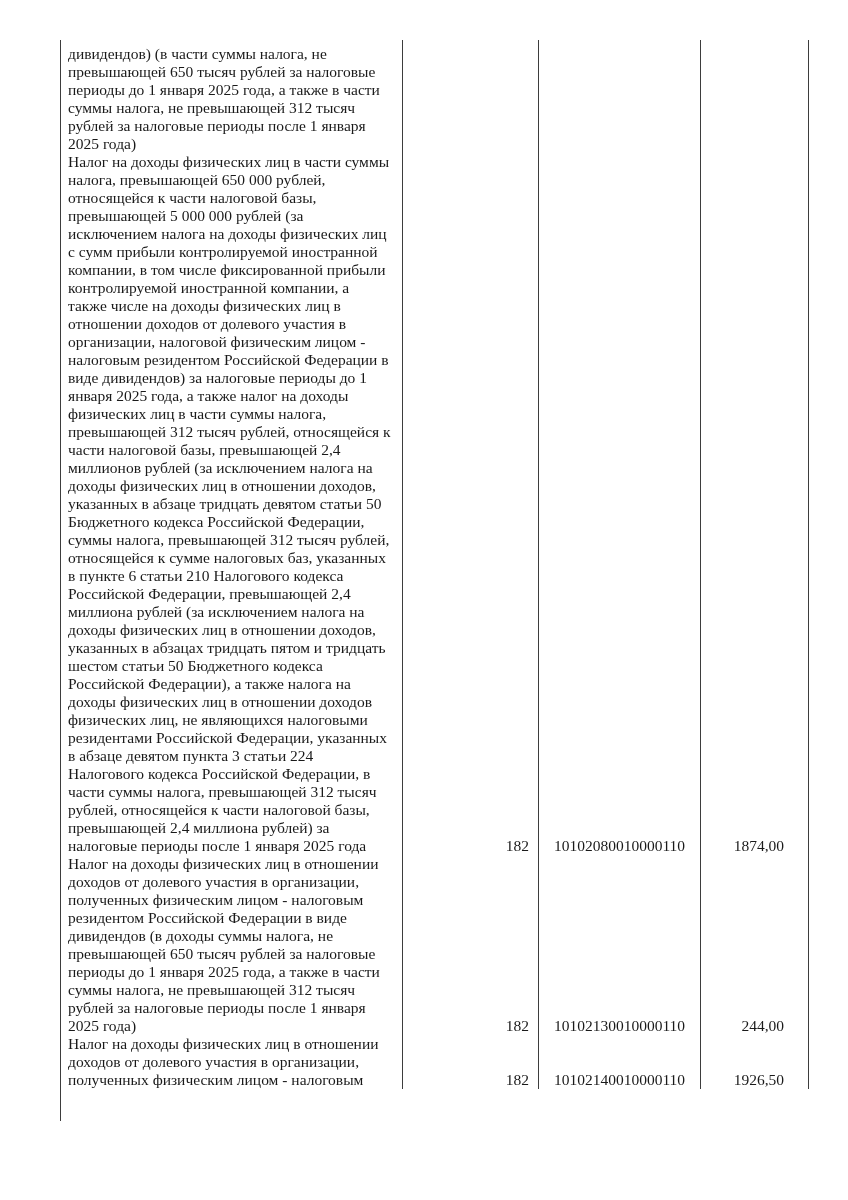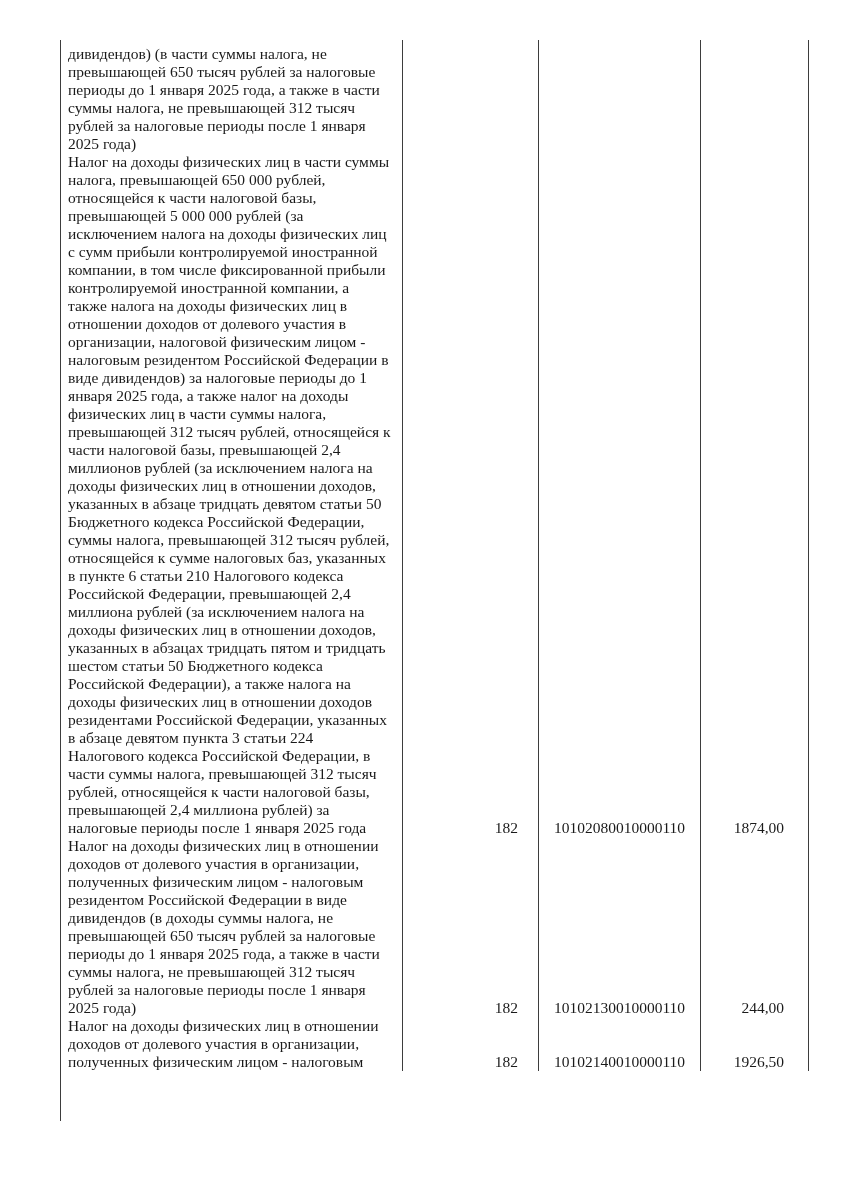--- a/index.html
+++ b/index.html
@@ -23,21 +23,21 @@
     overflow:hidden;
   }
   .row{display:flex;align-items:stretch;}
   .cell{
     box-sizing:border-box;
     border-right:1px solid var(--border-color);
     font-size:15.5px;line-height:18px;
   }
   .c1{width:342px;padding:0 4px 0 7px;}
   .row.first .c1{padding-top:5px;}
-  .c2{width:136px;display:flex;align-items:flex-end;justify-content:flex-end;padding-right:20px;}
+  .c2{width:136px;display:flex;align-items:flex-end;justify-content:flex-end;padding-right:9px;}
   .c3{width:162px;display:flex;align-items:flex-end;justify-content:center;}
   .c4{width:108px;display:flex;align-items:flex-end;justify-content:flex-end;padding-right:24px;}
   .line{white-space:nowrap;}
 </style>
 </head>
 <body>
 
 <div class="page">
   <div class="tbl">
       <div class="row first">
@@ -49,21 +49,21 @@
           <div class="line">рублей за налоговые периоды после 1 января</div>
           <div class="line">2025 года)</div>
           <div class="line">Налог на доходы физических лиц в части суммы</div>
           <div class="line">налога, превышающей 650 000 рублей,</div>
           <div class="line">относящейся к части налоговой базы,</div>
           <div class="line">превышающей 5 000 000 рублей (за</div>
           <div class="line">исключением налога на доходы физических лиц</div>
           <div class="line">с сумм прибыли контролируемой иностранной</div>
           <div class="line">компании, в том числе фиксированной прибыли</div>
           <div class="line">контролируемой иностранной компании, а</div>
-          <div class="line">также налога на доходы физических лиц в</div>
+          <div class="line">также числе на доходы физических лиц в</div>
           <div class="line">отношении доходов от долевого участия в</div>
           <div class="line">организации, налоговой физическим лицом -</div>
           <div class="line">налоговым резидентом Российской Федерации в</div>
           <div class="line">виде дивидендов) за налоговые периоды до 1</div>
           <div class="line">января 2025 года, а также налог на доходы</div>
           <div class="line">физических лиц в части суммы налога,</div>
           <div class="line">превышающей 312 тысяч рублей, относящейся к</div>
           <div class="line">части налоговой базы, превышающей 2,4</div>
           <div class="line">миллионов рублей (за исключением налога на</div>
           <div class="line">доходы физических лиц в отношении доходов,</div>
@@ -72,20 +72,21 @@
           <div class="line">суммы налога, превышающей 312 тысяч рублей,</div>
           <div class="line">относящейся к сумме налоговых баз, указанных</div>
           <div class="line">в пункте 6 статьи 210 Налогового кодекса</div>
           <div class="line">Российской Федерации, превышающей 2,4</div>
           <div class="line">миллиона рублей (за исключением налога на</div>
           <div class="line">доходы физических лиц в отношении доходов,</div>
           <div class="line">указанных в абзацах тридцать пятом и тридцать</div>
           <div class="line">шестом статьи 50 Бюджетного кодекса</div>
           <div class="line">Российской Федерации), а также налога на</div>
           <div class="line">доходы физических лиц в отношении доходов</div>
+          <div class="line">физических лиц, не являющихся налоговыми</div>
           <div class="line">резидентами Российской Федерации, указанных</div>
           <div class="line">в абзаце девятом пункта 3 статьи 224</div>
           <div class="line">Налогового кодекса Российской Федерации, в</div>
           <div class="line">части суммы налога, превышающей 312 тысяч</div>
           <div class="line">рублей, относящейся к части налоговой базы,</div>
           <div class="line">превышающей 2,4 миллиона рублей) за</div>
           <div class="line">налоговые периоды после 1 января 2025 года</div>
         </div>
         <div class="cell c2">182</div>
         <div class="cell c3">10102080010000110</div>

